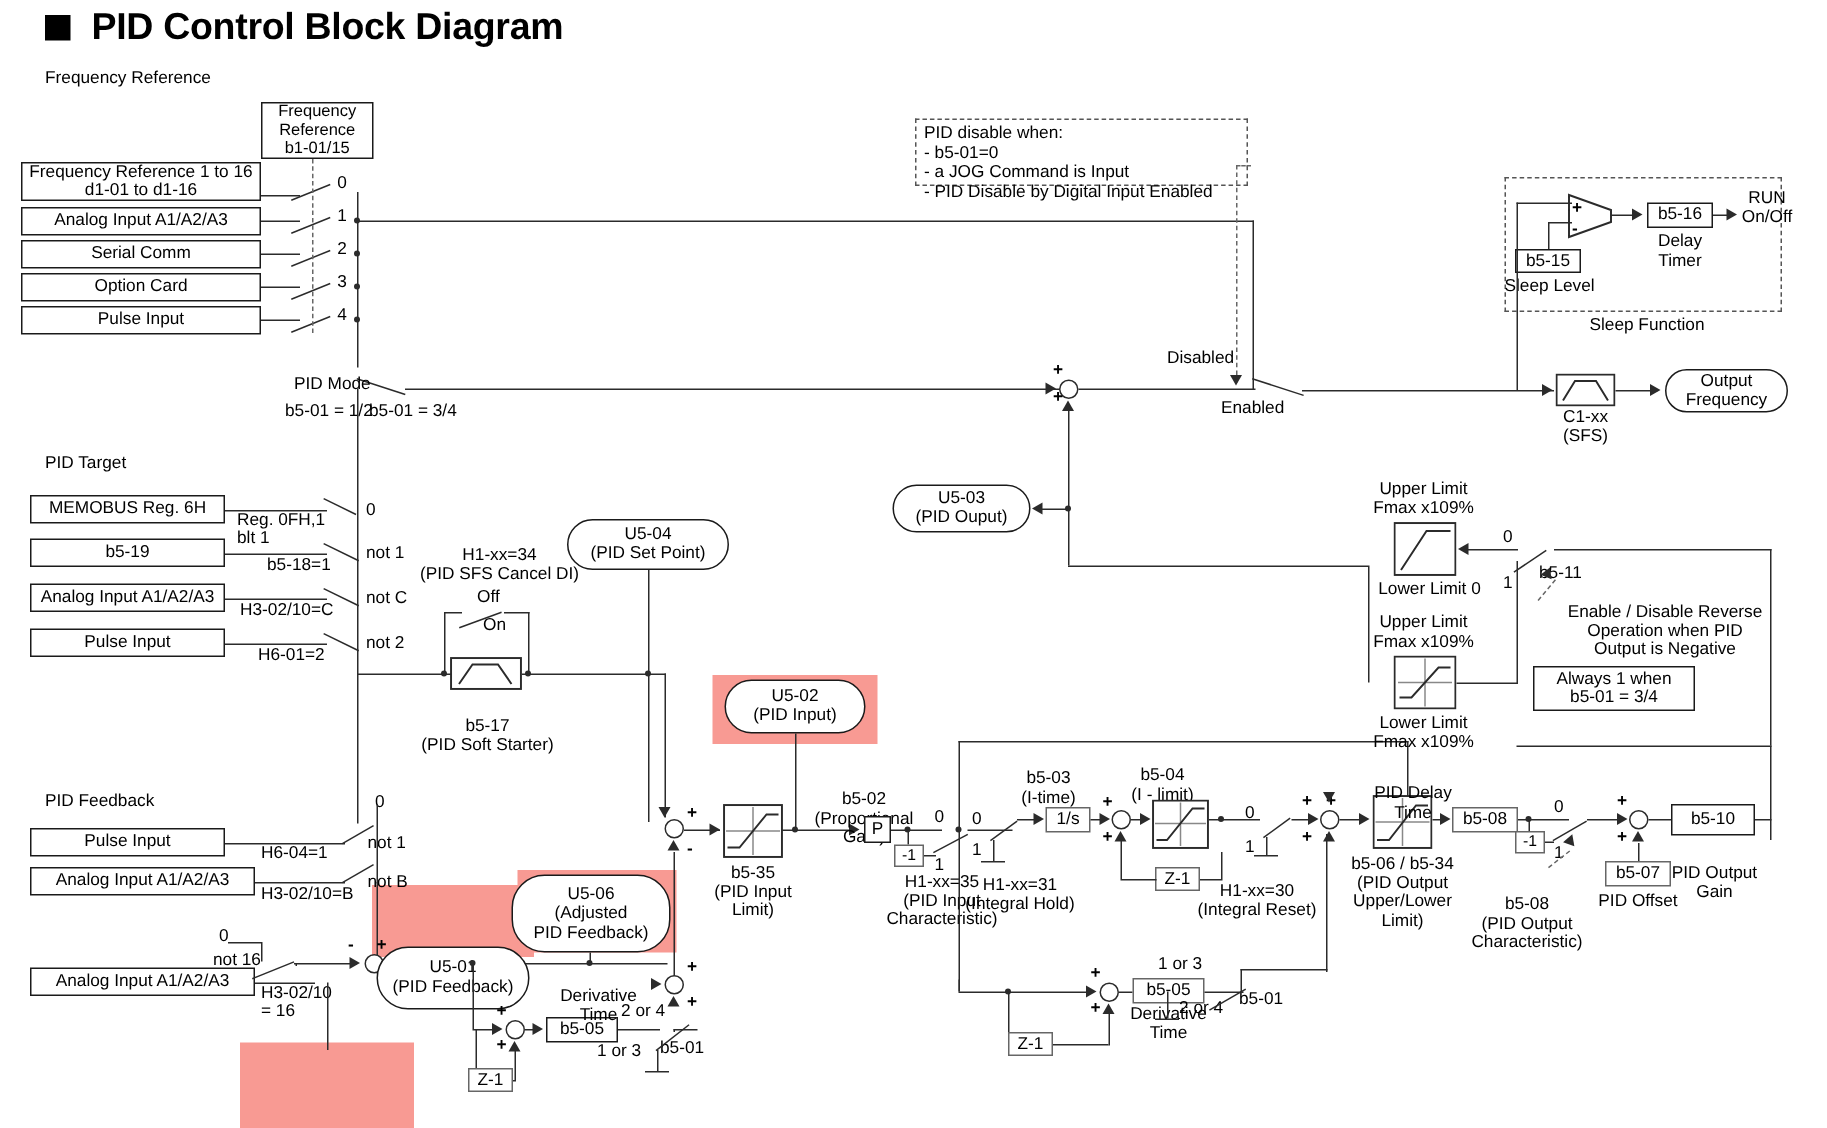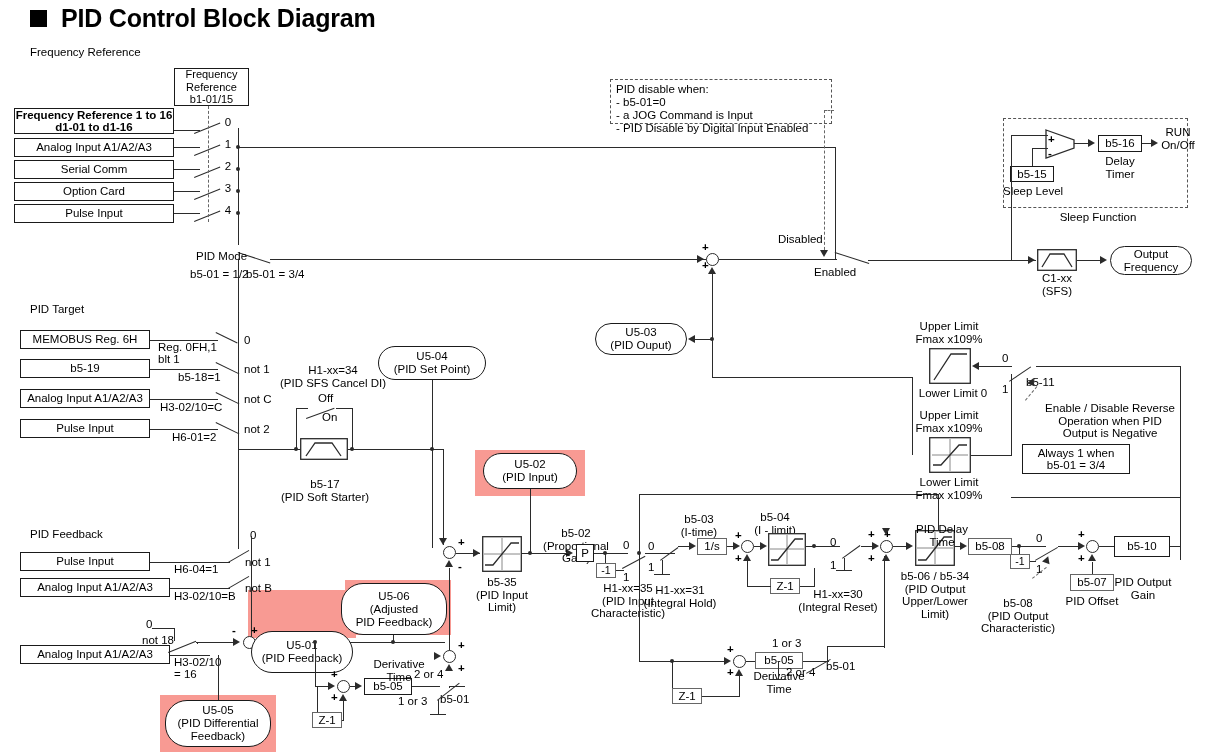--- a/index.html
+++ b/index.html
@@ -169,21 +169,21 @@
   <div class="hl" style="left:248px;top:590px;width:108px;height:48px;"></div>
   <div class="hl" style="left:345px;top:580px;width:106px;height:55px;"></div>
   <div class="hl" style="left:160px;top:695px;width:116px;height:57px;"></div>
 
   <div class="t" style="left:30px;top:46px;">Frequency Reference</div>
 
   <div class="box" style="left:174px;top:68px;width:75px;height:38px;font-size:11px;">Frequency
 Reference
 b1-01/15</div>
 
-  <div class="box" style="left:14px;top:108px;width:160px;height:26px;font-weight:bold;">Frequency Reference 1 to 16
+  <div class="box" style="left:14px;top:108px;width:160px;height:26px;">Frequency Reference 1 to 16
 d1-01 to d1-16</div>
   <div class="box" style="left:14px;top:138px;width:160px;height:19px;">Analog Input A1/A2/A3</div>
   <div class="box" style="left:14px;top:160px;width:160px;height:19px;">Serial Comm</div>
   <div class="box" style="left:14px;top:182px;width:160px;height:19px;">Option Card</div>
   <div class="box" style="left:14px;top:204px;width:160px;height:19px;">Pulse Input</div>
 
   <div class="h" style="left:174px;top:130px;width:26px;"></div>
   <div class="h" style="left:174px;top:147px;width:26px;"></div>
   <div class="h" style="left:174px;top:169px;width:26px;"></div>
   <div class="h" style="left:174px;top:191px;width:26px;"></div>
@@ -611,36 +611,33 @@
 
   <div class="v" style="left:251px;top:536px;height:16px;"></div>
   <div class="diag" style="left:228px;top:562px;width:24px;transform:rotate(-30deg);"></div>
   <div class="diag" style="left:228px;top:588px;width:24px;transform:rotate(-30deg);"></div>
   <div class="v" style="left:251px;top:552px;height:36px;"></div>
   <div class="h" style="left:251px;top:588px;width:1px;"></div>
   <div class="v" style="left:251px;top:588px;height:60px;"></div>
   <div class="arr arr-d" style="left:247px;top:642px;"></div>
 
   <div class="t" style="left:146px;top:618px;">0</div>
-  <div class="t" style="left:142px;top:634px;">not 18</div>
+  <div class="t" style="left:142px;top:634px;">not 16</div>
   <div class="h" style="left:152px;top:628px;width:22px;"></div>
   <div class="v" style="left:174px;top:628px;height:13px;"></div>
   <div class="diag" style="left:168px;top:652px;width:30px;transform:rotate(-22deg);"></div>
   <div class="h" style="left:196px;top:642px;width:42px;"></div>
   <div class="v" style="left:197px;top:642px;height:2px;"></div>
   <div class="arr arr-r" style="left:233px;top:638px;"></div>
 
   <div class="sum" style="left:243px;top:636px;"></div>
   <div class="t" style="left:232px;top:624px;font-weight:bold;">-</div>
   <div class="t" style="left:251px;top:624px;font-weight:bold;">+</div>
   <div class="h" style="left:256px;top:642px;width:189px;"></div>
 
-  <div class="bub" style="left:165px;top:700px;width:106px;height:47px;">U5-05
-(PID Differential
-Feedback)</div>
   <div class="v" style="left:218px;top:655px;height:45px;"></div>
 
   <div class="bub" style="left:251px;top:593px;width:102px;height:42px;margin-top:38px;">U5-01
 (PID Feedback)</div>
   <div class="bub" style="left:341px;top:583px;width:106px;height:52px;">U5-06
 (Adjusted
 PID Feedback)</div>
   <div class="v" style="left:393px;top:635px;height:7px;"></div>
   <div class="dot" style="left:391px;top:640px;"></div>
 

